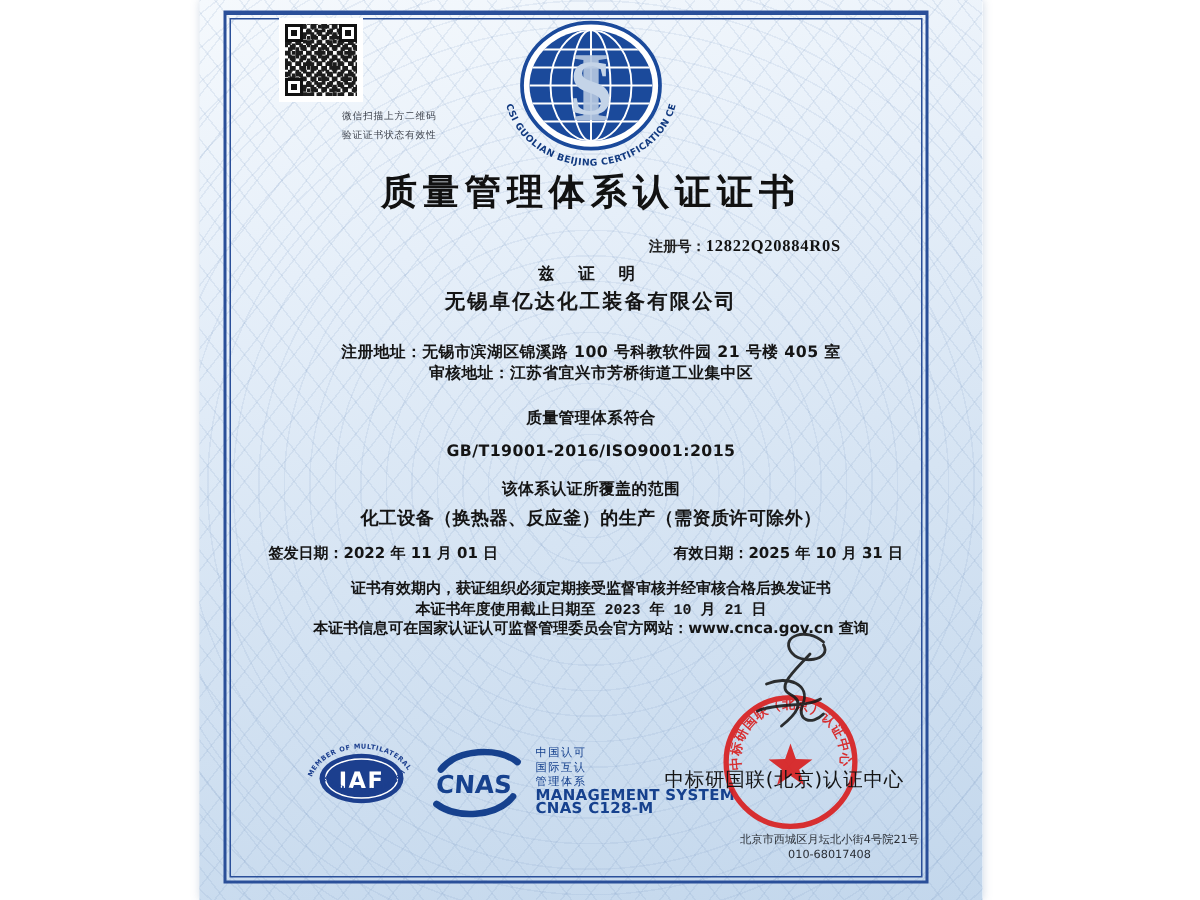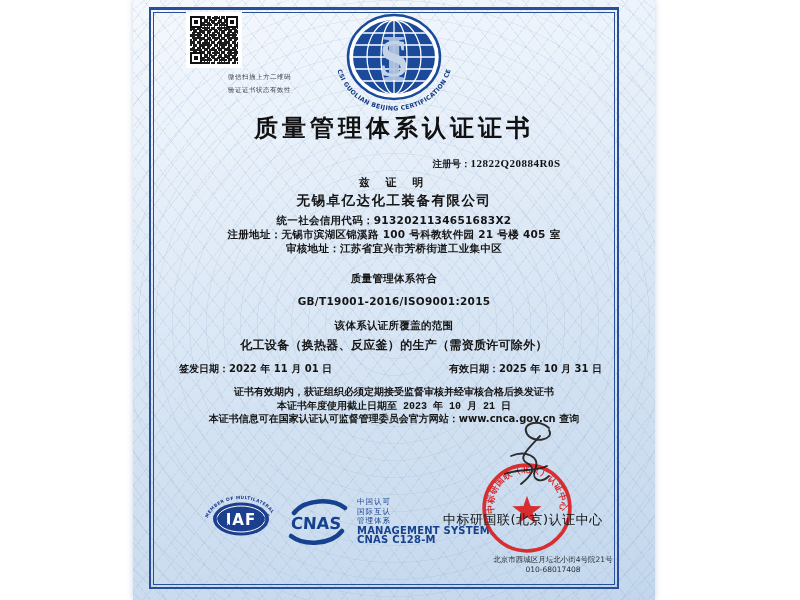--- a/index.html
+++ b/index.html
@@ -122,21 +122,20 @@
       </svg>
     </div>
 
     <div class="abs ctr title">质量管理体系认证证书</div>
     <div class="abs regline">
       <span class="lbl">注册号：</span><span class="num">12822Q20884R0S</span>
     </div>
 
     <div class="abs ctr certify">兹 证 明</div>
     <div class="abs ctr company">无锡卓亿达化工装备有限公司</div>
-    <div class="abs ctr b10 credit">统一社会信用代码：9132021134651683X2</div>
     <div class="abs ctr b10 regaddr">注册地址：无锡市滨湖区锦溪路 100 号科教软件园 21 号楼 405 室</div>
     <div class="abs ctr b10 auditaddr">审核地址：江苏省宜兴市芳桥街道工业集中区</div>
     <div class="abs ctr b10 conform">质量管理体系符合</div>
     <div class="abs ctr b10 standard">GB/T19001-2016/ISO9001:2015</div>
     <div class="abs ctr b10 scopehead">该体系认证所覆盖的范围</div>
     <div class="abs ctr scope">化工设备（换热器、反应釜）的生产（需资质许可除外）</div>
 
     <div class="abs dates">
       <span>签发日期：2022 年 11 月 01 日</span>
       <span>有效日期：2025 年 10 月 31 日</span>

